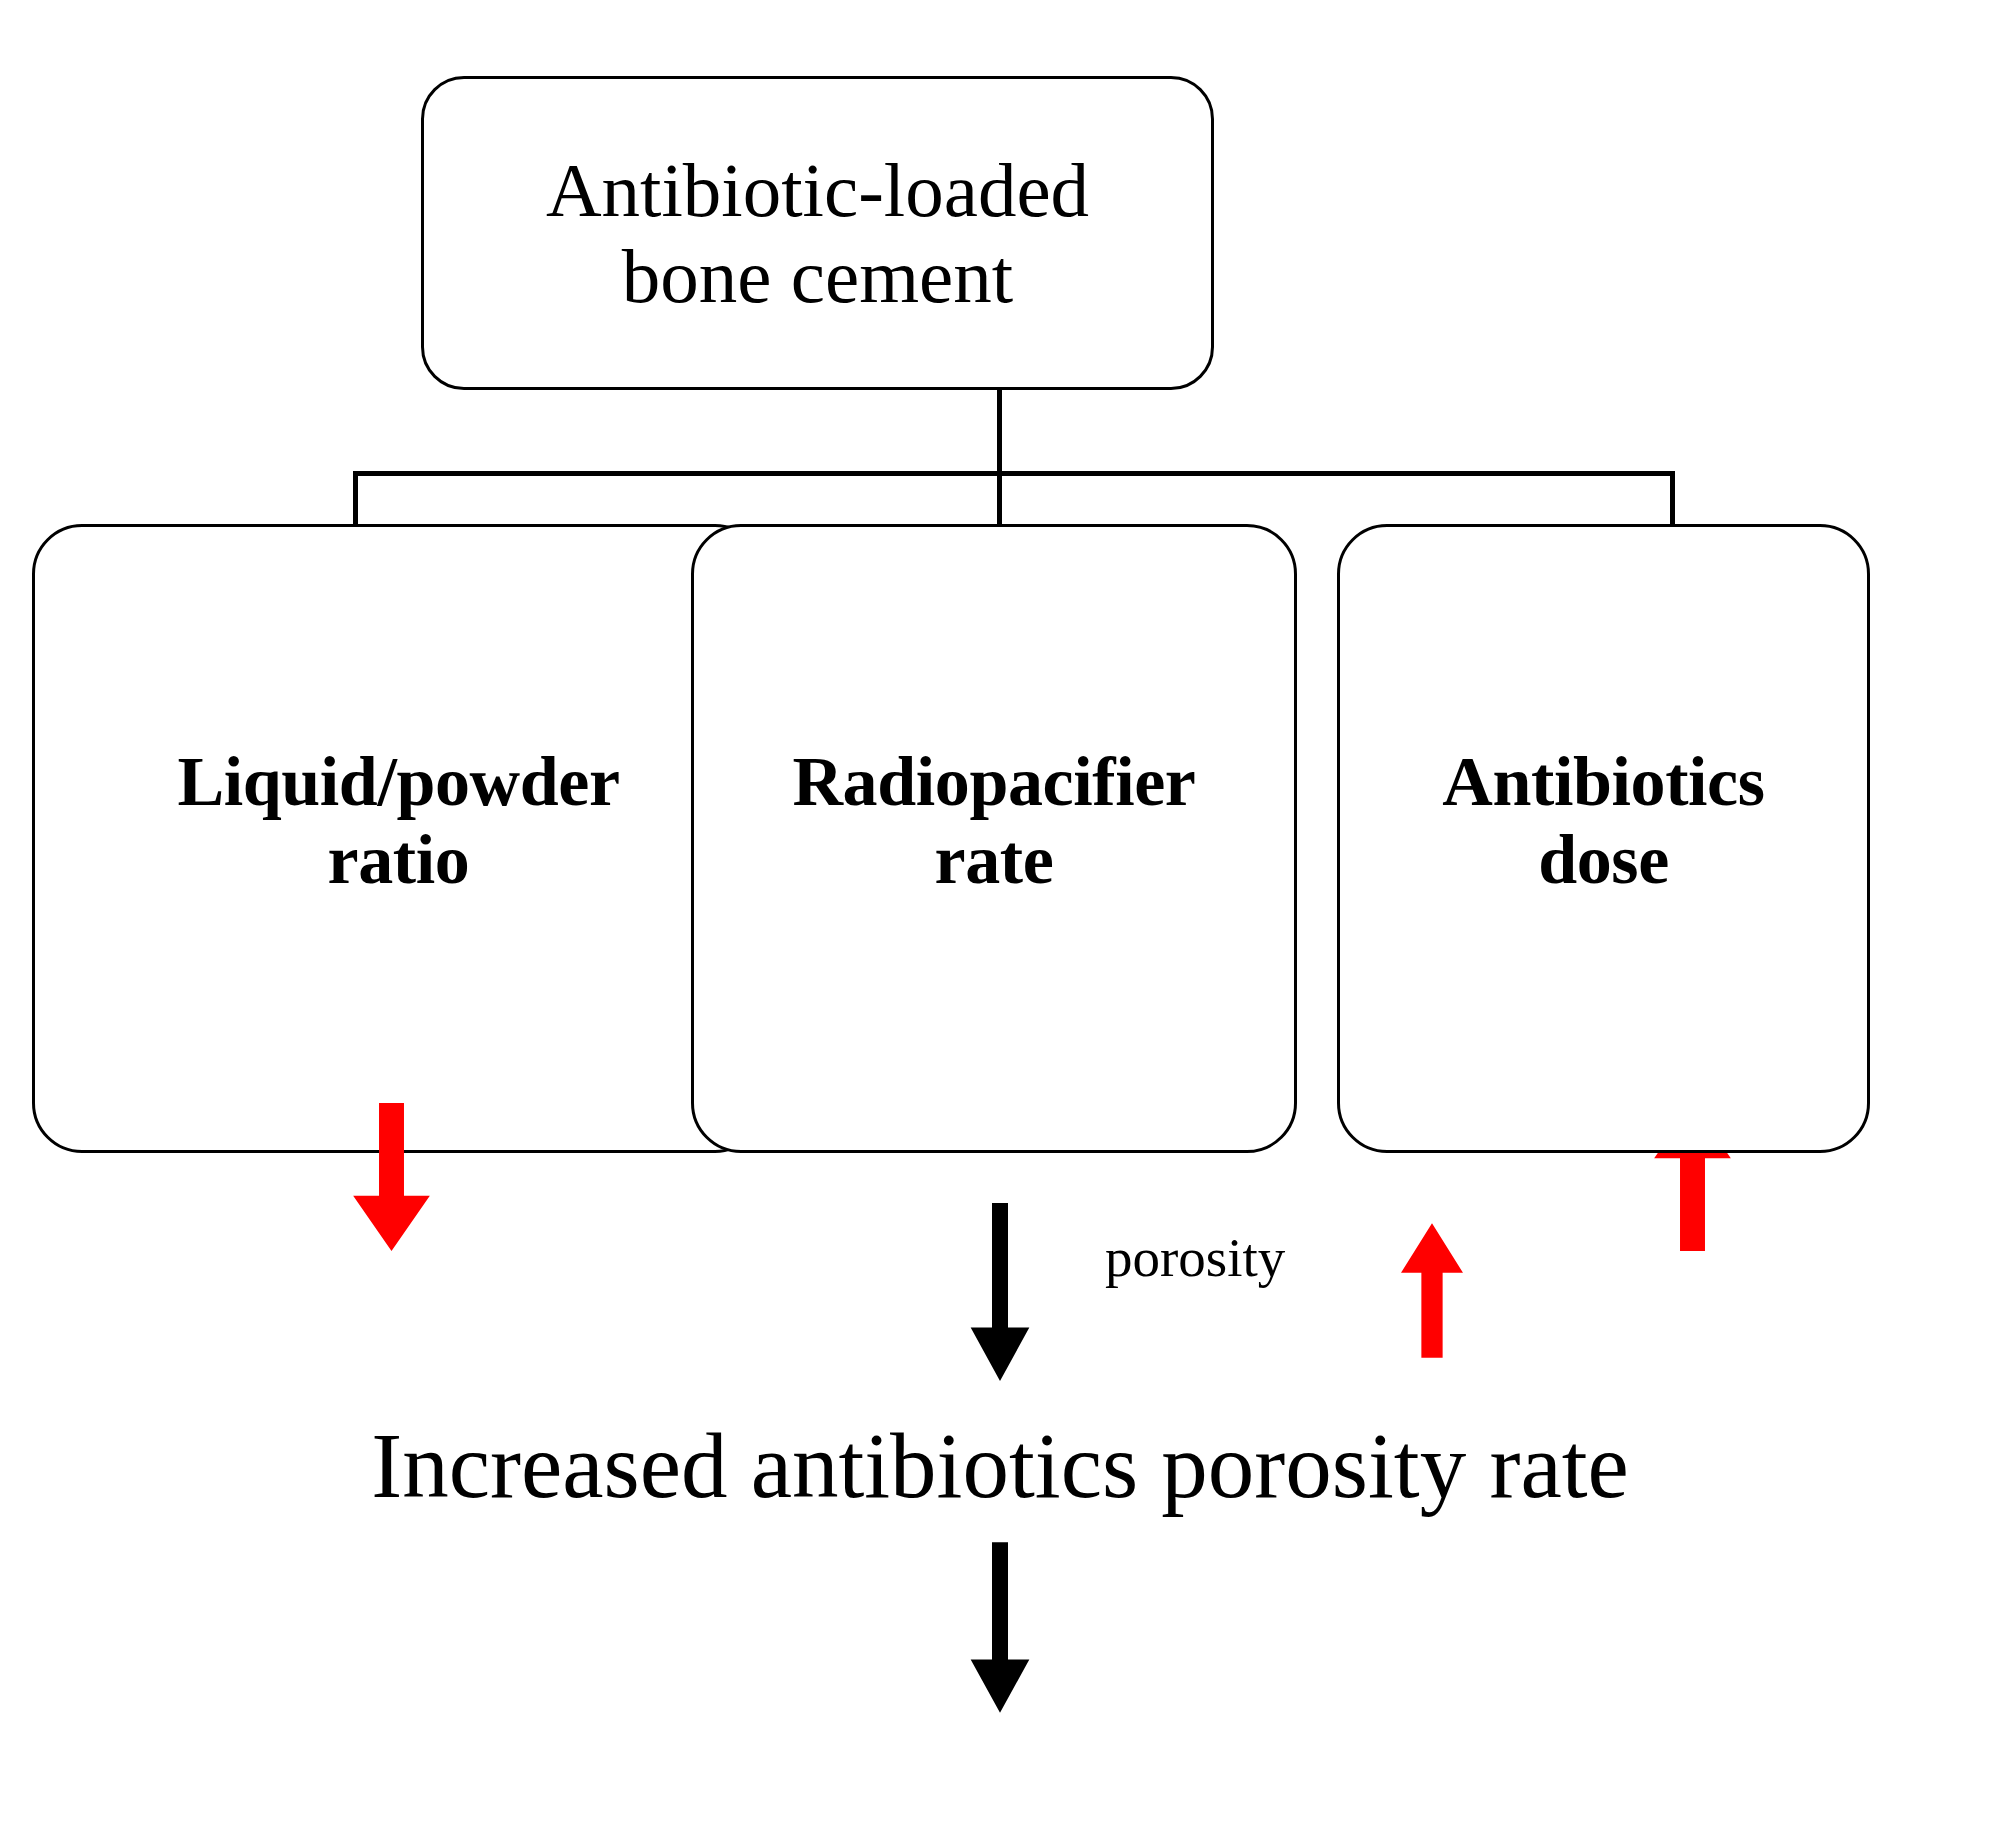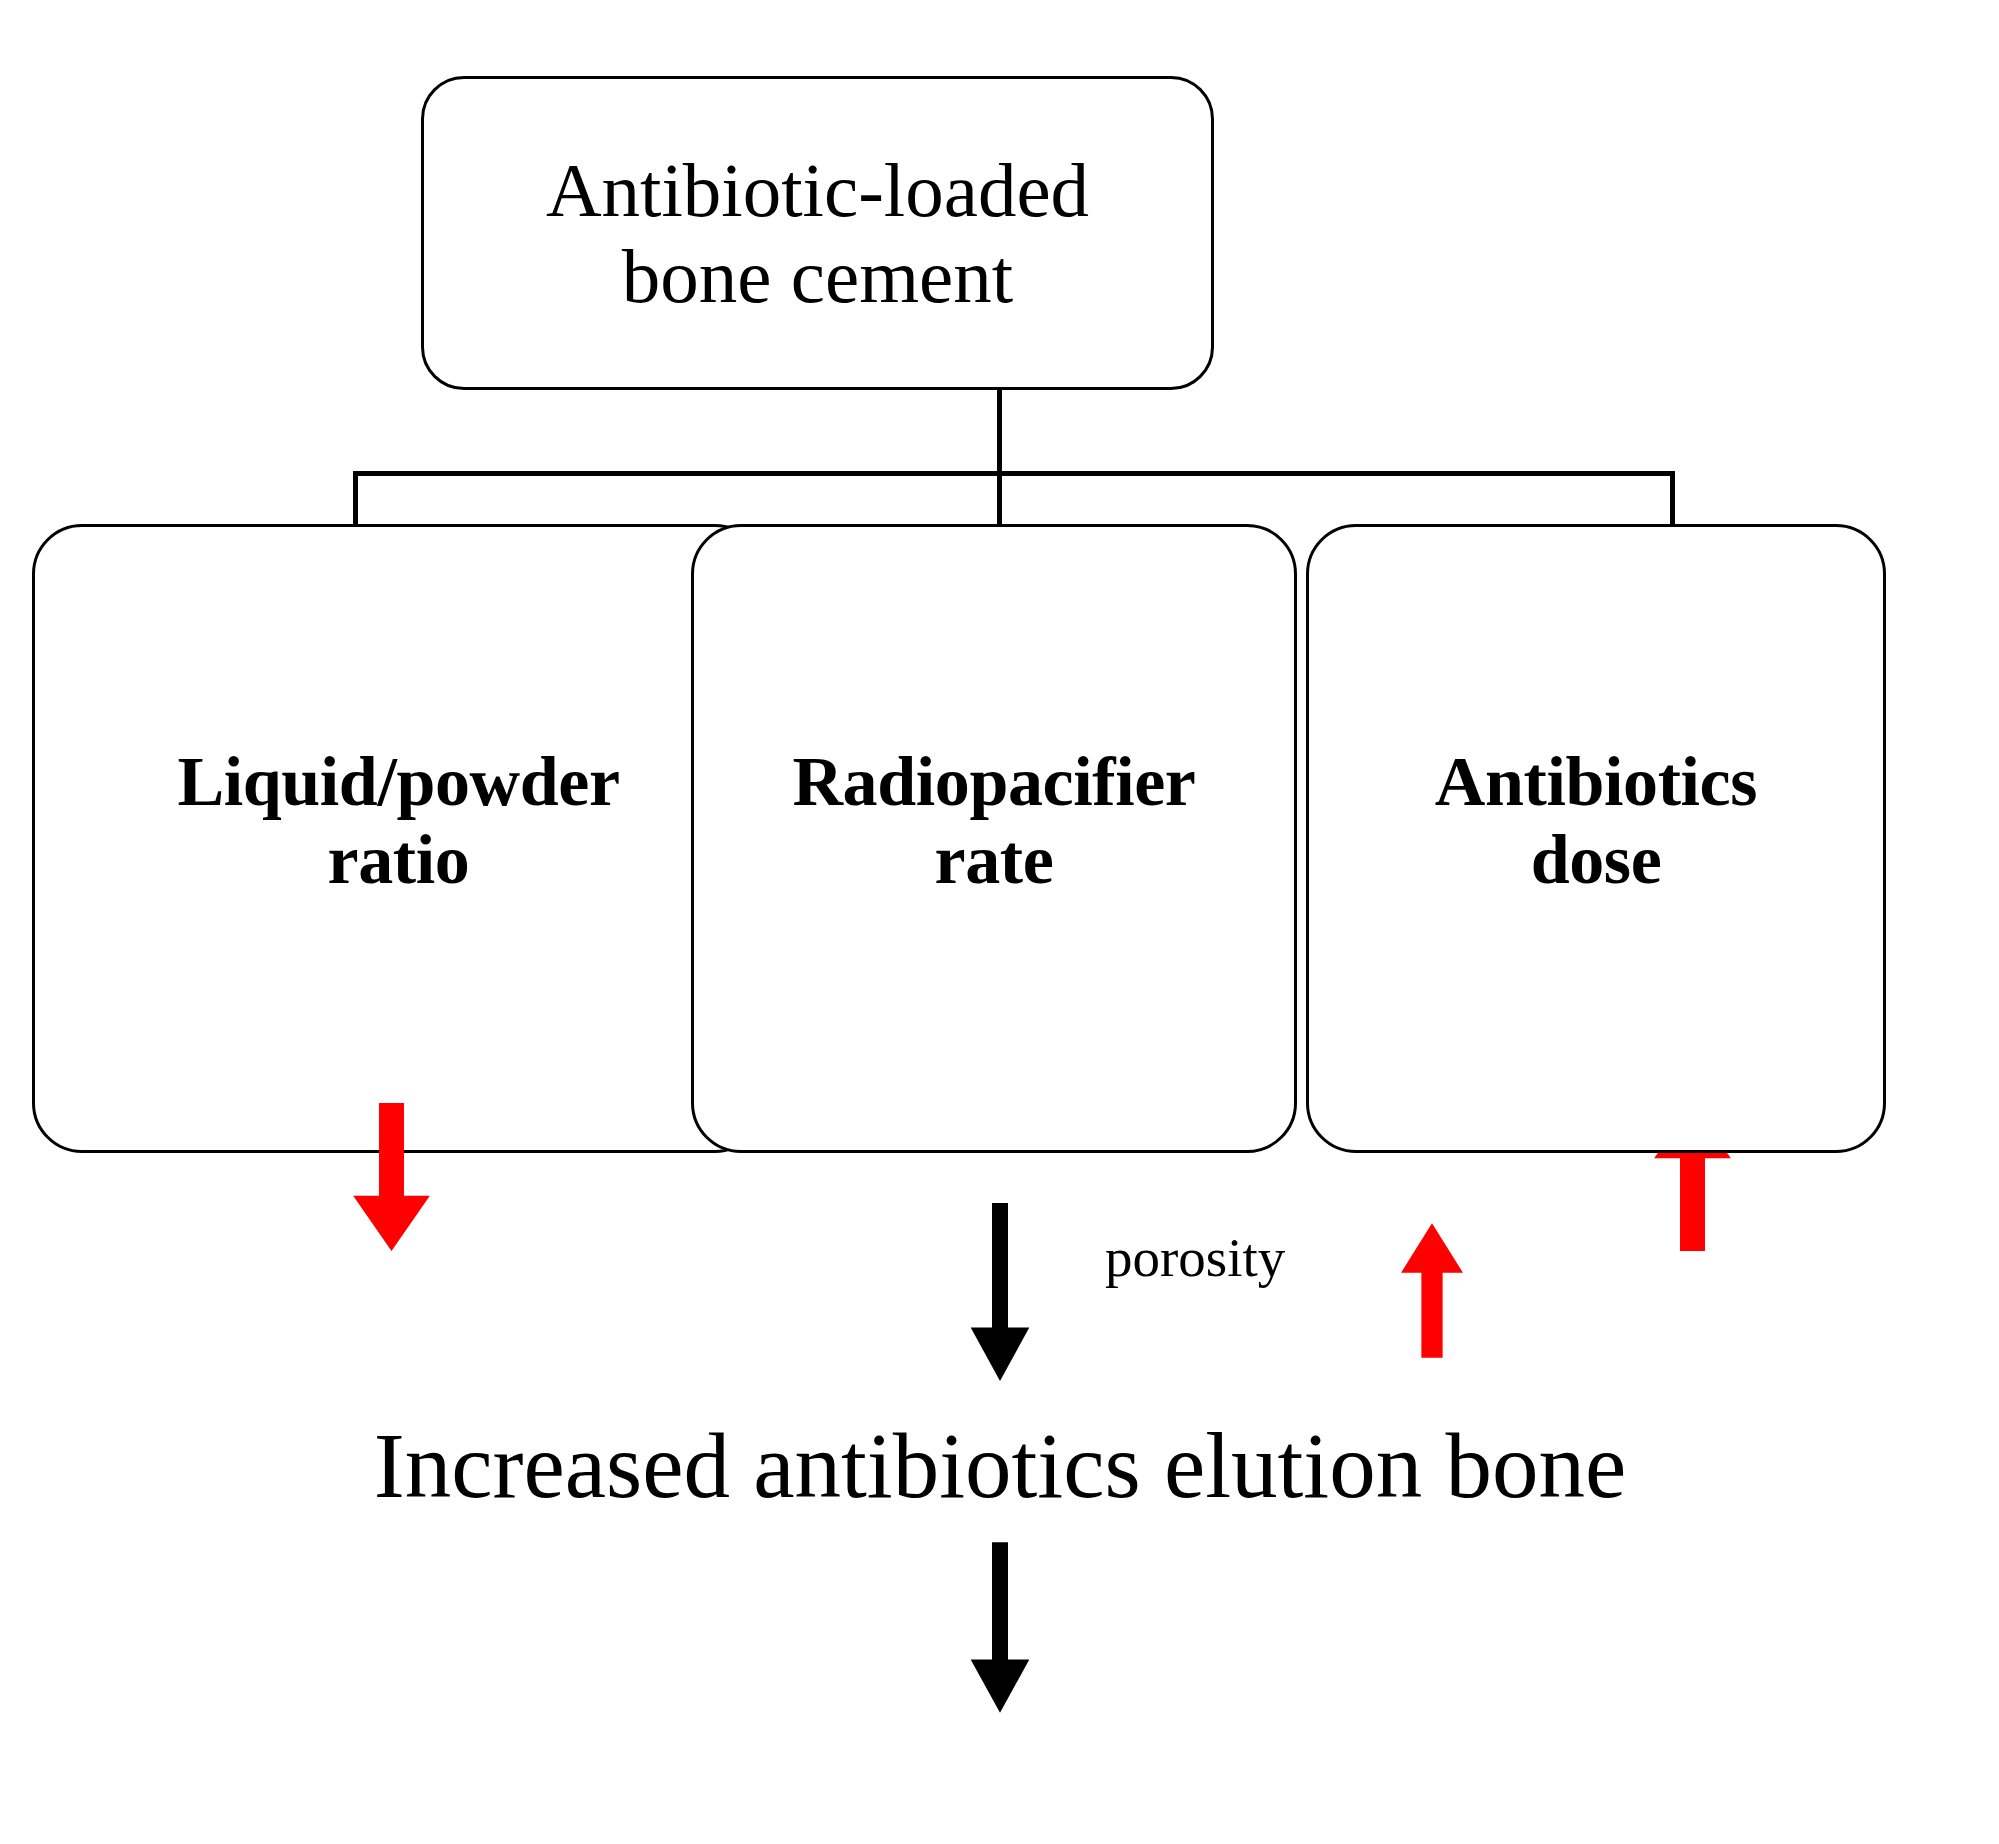--- a/index.html
+++ b/index.html
@@ -53,21 +53,21 @@
   }
 
   
   .factor-node {
     top: 524px;
     height: 629px;
     justify-content: flex-start;
   }
   #factor-node-0 { left: 32px;   width: 733px; }
   #factor-node-1 { left: 691px;  width: 606px; }
-  #factor-node-2 { left: 1306px; width: 580px; }
+  #factor-node-2 { left: 1337px; width: 533px; }
 
   .factor-node .node-title {
     font-size: 70px;
     font-weight: 700;
     letter-spacing: -0.4px;
     margin-top: 9px;
   }
 
   
   .line {
@@ -169,21 +169,21 @@
   <svg class="arrow-black" id="arrow-elution" viewBox="0 0 90 200">
     <polygon points="36,0 54,0 54,140 78,140 45,200 12,140 36,140" fill="#000000"></polygon>
   </svg>
 
   <div id="porosity-label">porosity</div>
 
   <svg id="arrow-red-up-porosity" viewBox="0 0 70 152">
     <polygon points="35,0 70,56 47,56 47,152 23,152 23,56 0,56" fill="#FF0000"></polygon>
   </svg>
 
-  <div class="statement" id="statement-elution">Increased antibiotics elution bone</div>
+  <div class="statement" id="statement-elution">Increased antibiotics porosity rate</div>
 
   <svg class="arrow-black" id="arrow-outcomes" viewBox="0 0 90 192">
     <polygon points="36,0 54,0 54,132 78,132 45,192 12,132 36,132" fill="#000000"></polygon>
   </svg>
 
 
 </div>
 
 
 </body></html>

